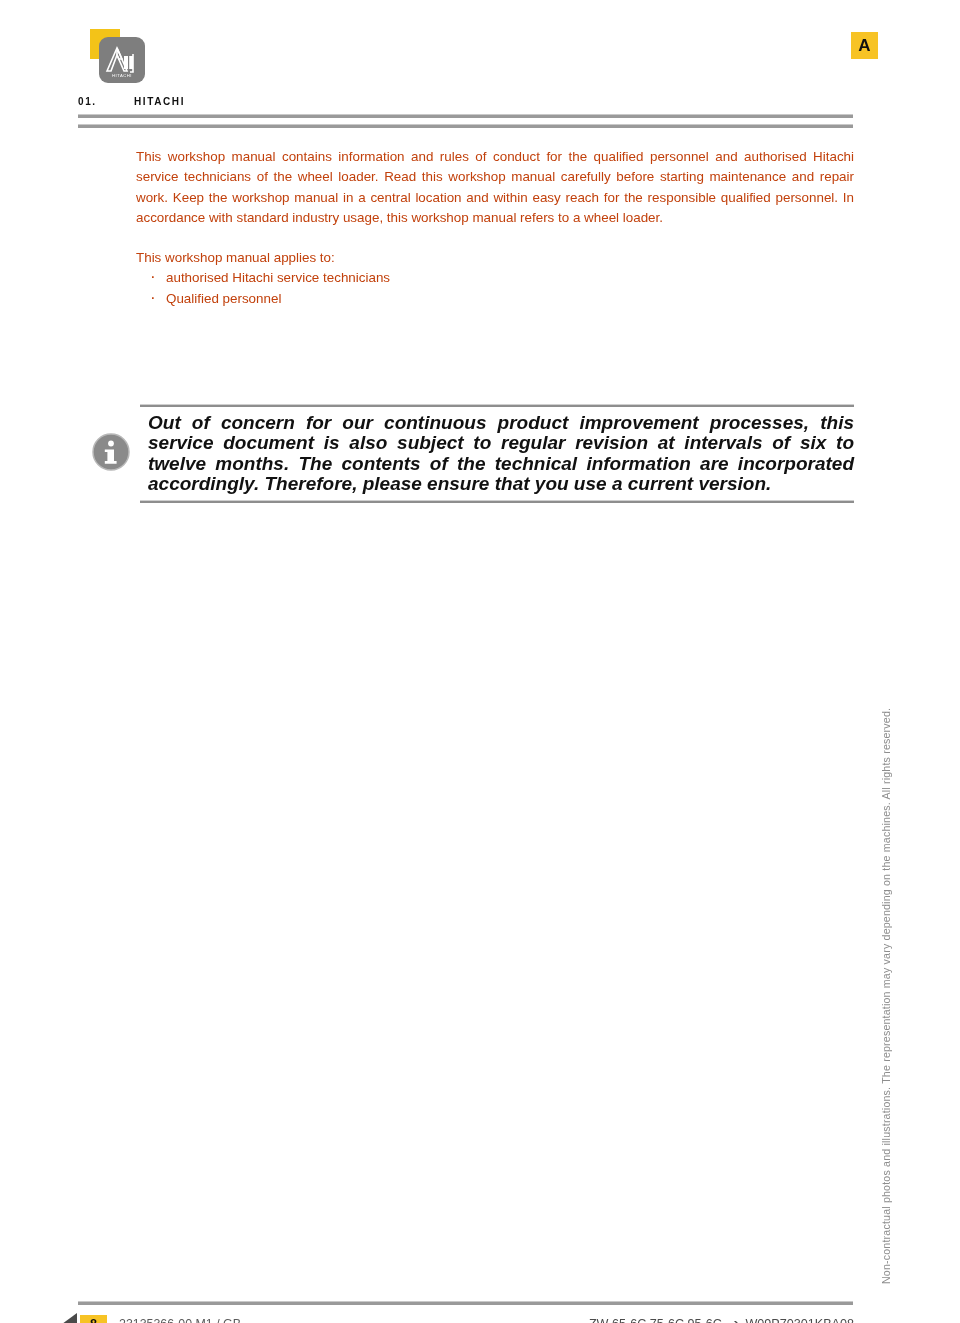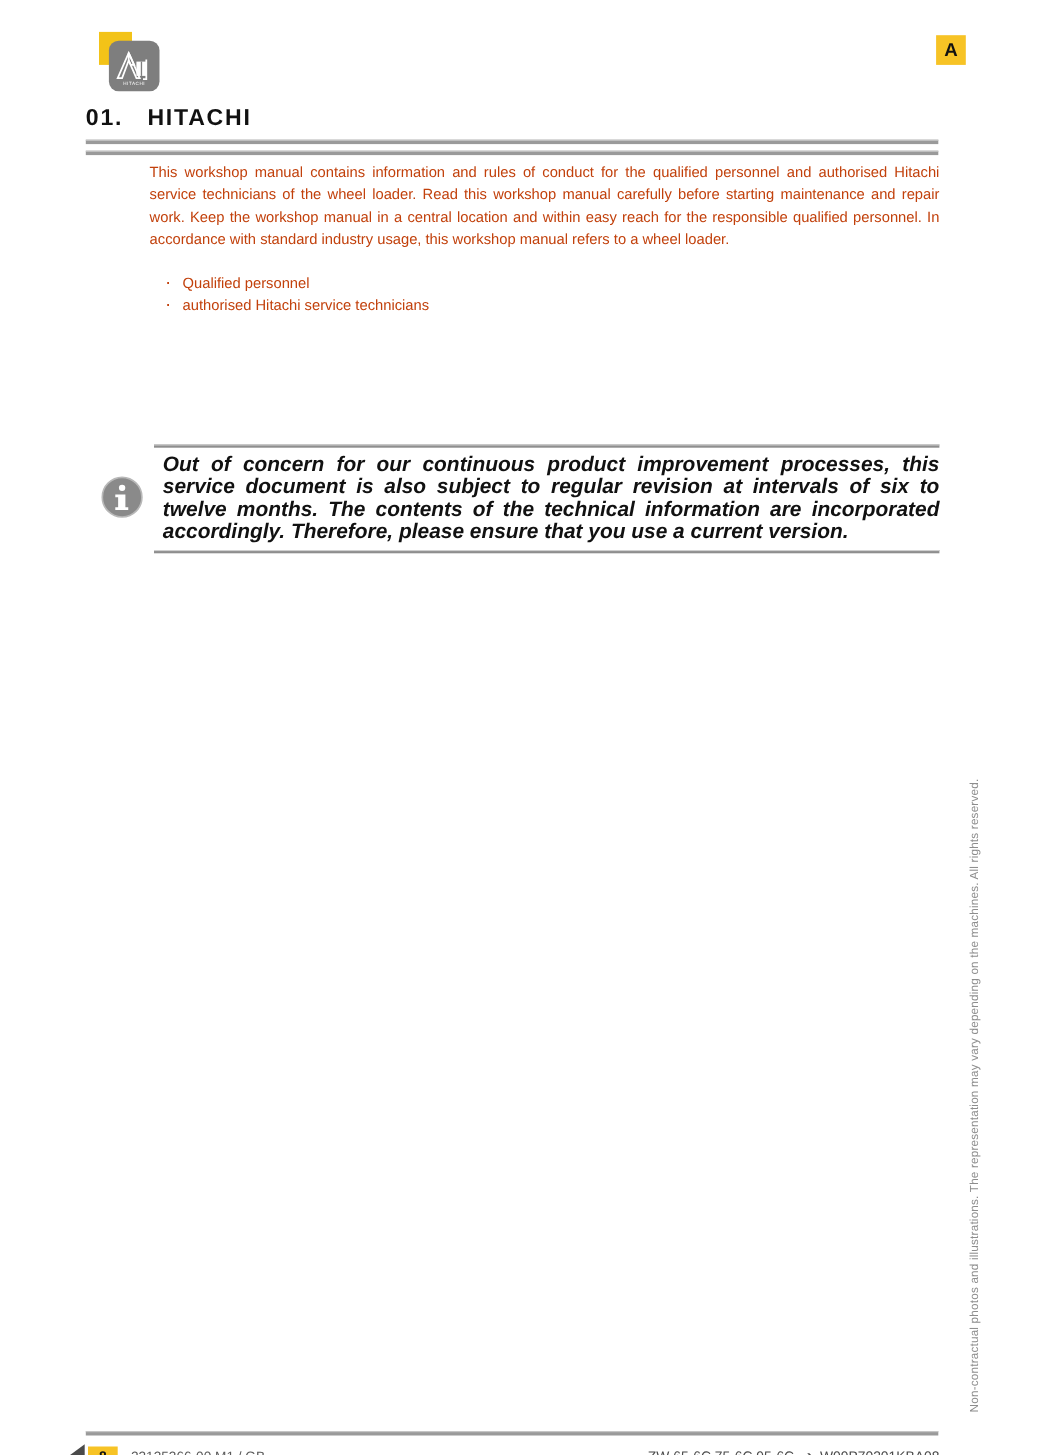--- a/index.html
+++ b/index.html
@@ -72,21 +72,21 @@
   
   .title-block {
     position: absolute;
     left: 78px;
     top: 96px;
     width: 775px;
   }
   .title-row {
     display: flex;
     align-items: baseline;
-    font-size: 21px;
+    font-size: 10px;
     font-weight: bold;
     letter-spacing: 1.6px;
     color: #111;
     padding-bottom: 7px;
   }
   .title-num { width: 56px; }
   .rule-a {
     height: 3px;
     background: #9a9a9a;
     border-top: 1px solid #c9c9c9;
@@ -269,23 +269,24 @@
   <div class="title-row">
     <span class="title-num">01.</span>
     <span>HITACHI</span>
   </div>
   <div class="rule-a"></div>
   <div class="rule-b"></div>
 </div>
 
 <div class="content">
   <p class="para">This workshop manual contains information and rules of conduct for the qualified personnel and authorised Hitachi service technicians of the wheel loader. Read this workshop manual carefully before starting maintenance and repair work. Keep the workshop manual in a central location and within easy reach for the responsible qualified personnel. In accordance with standard industry usage, this workshop manual refers to a wheel loader.</p>
+  <p class="lead">This workshop manual applies to:</p>
   <ul class="bullets">
+    <li>authorised Hitachi service technicians</li>
     <li>Qualified personnel</li>
-    <li>authorised Hitachi service technicians</li>
   </ul>
 </div>
 
 <div class="note">
   <svg class="note-icon" viewBox="0 0 40 40">
     <circle cx="20" cy="20" r="18" fill="#8a8a8a"></circle>
     <circle cx="20" cy="20" r="18" fill="none" stroke="#b8b8b8" stroke-width="1.5"></circle>
     <circle cx="20" cy="11.5" r="2.9" fill="#ffffff"></circle>
     <path d="M16.4 17.5 h6.6 v11.6 h2.6 v2.6 h-11.8 v-2.6 h2.6 v-9 h-2.6 v-2.6 z" fill="#ffffff"></path>
   </svg>

